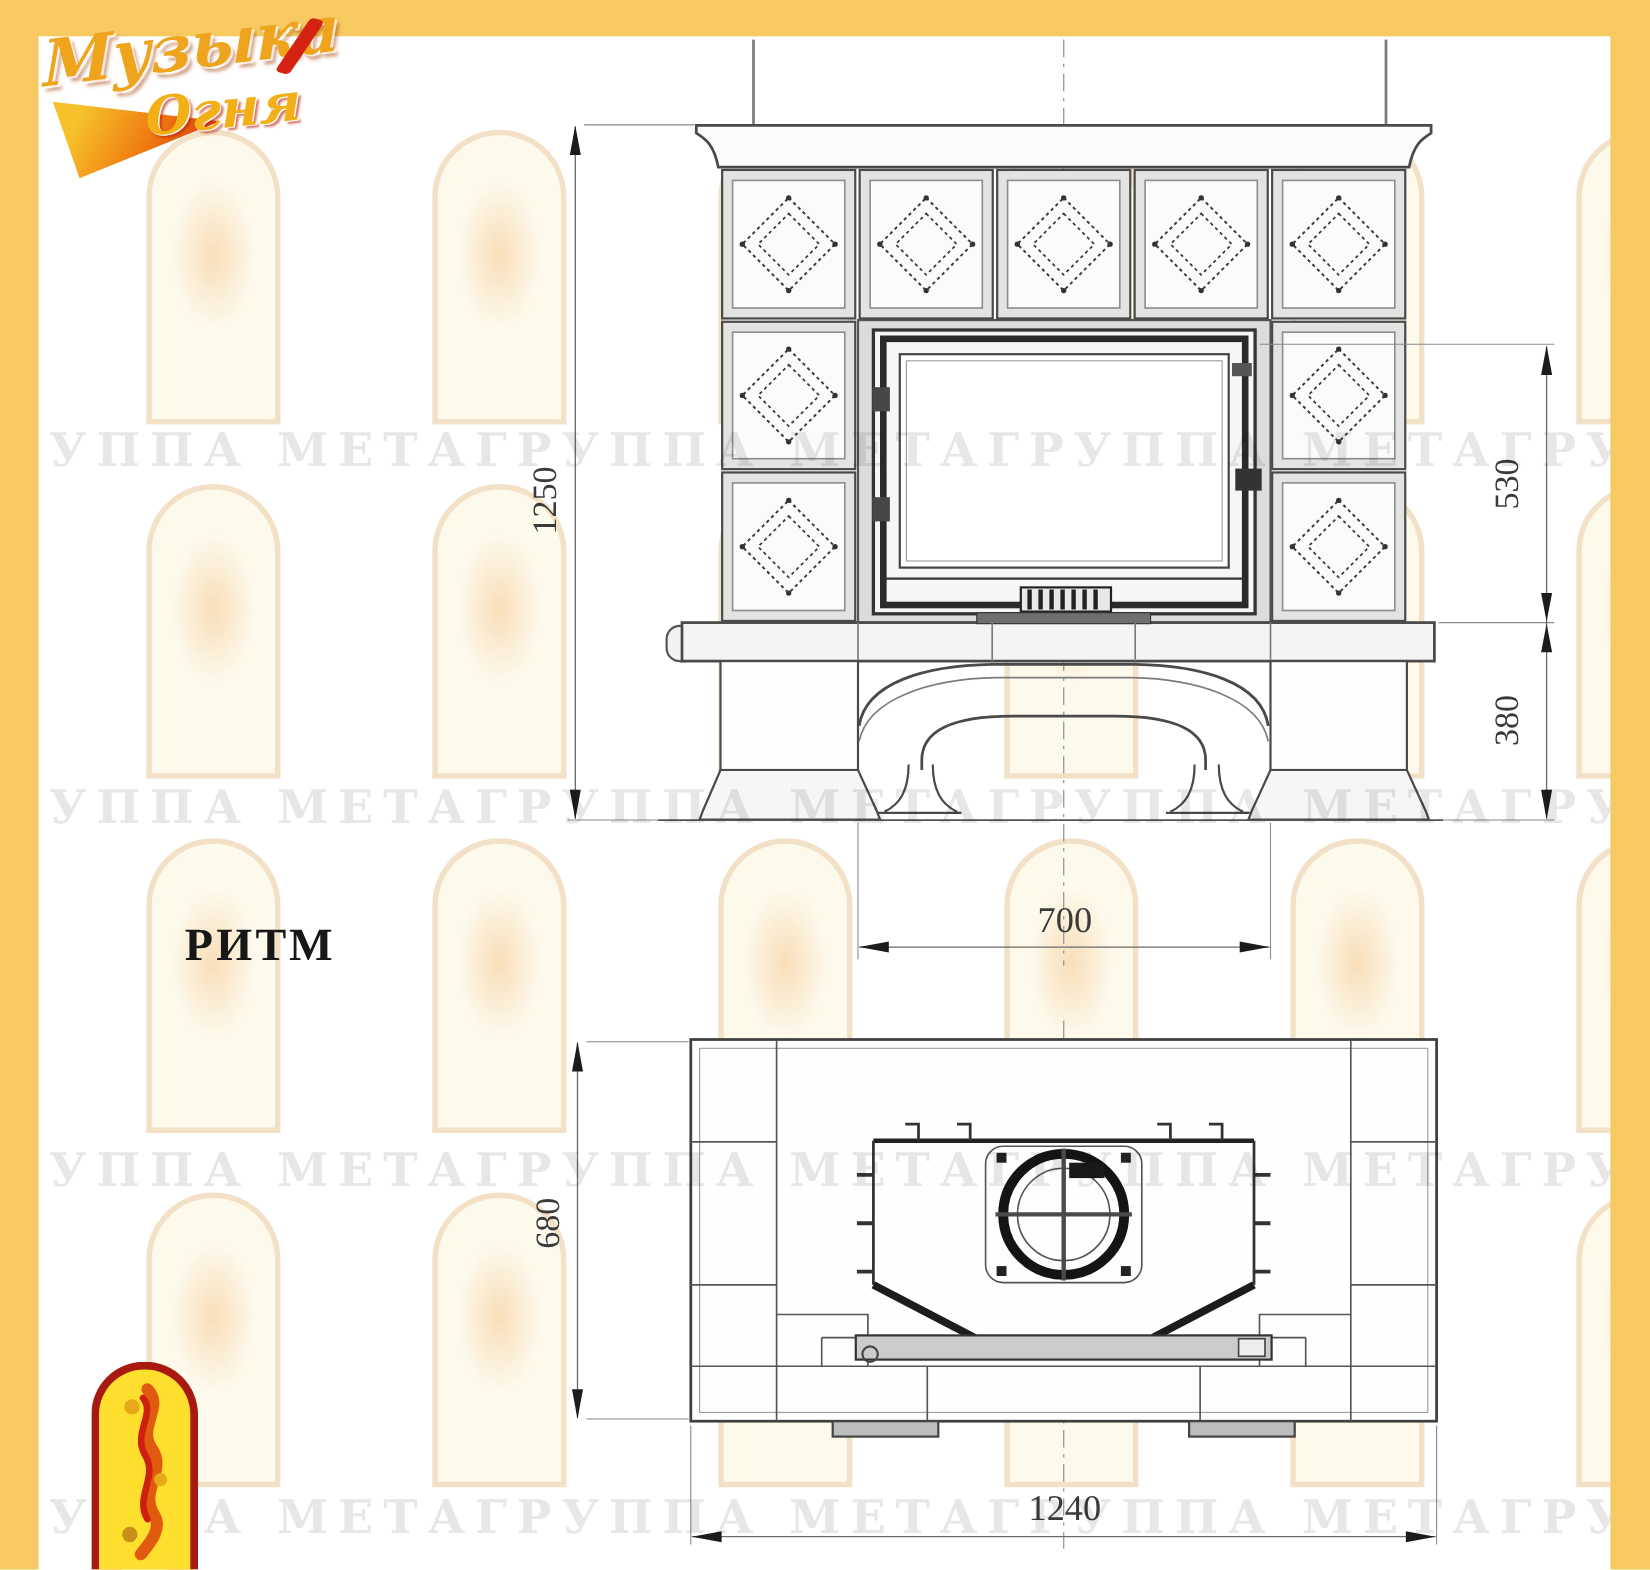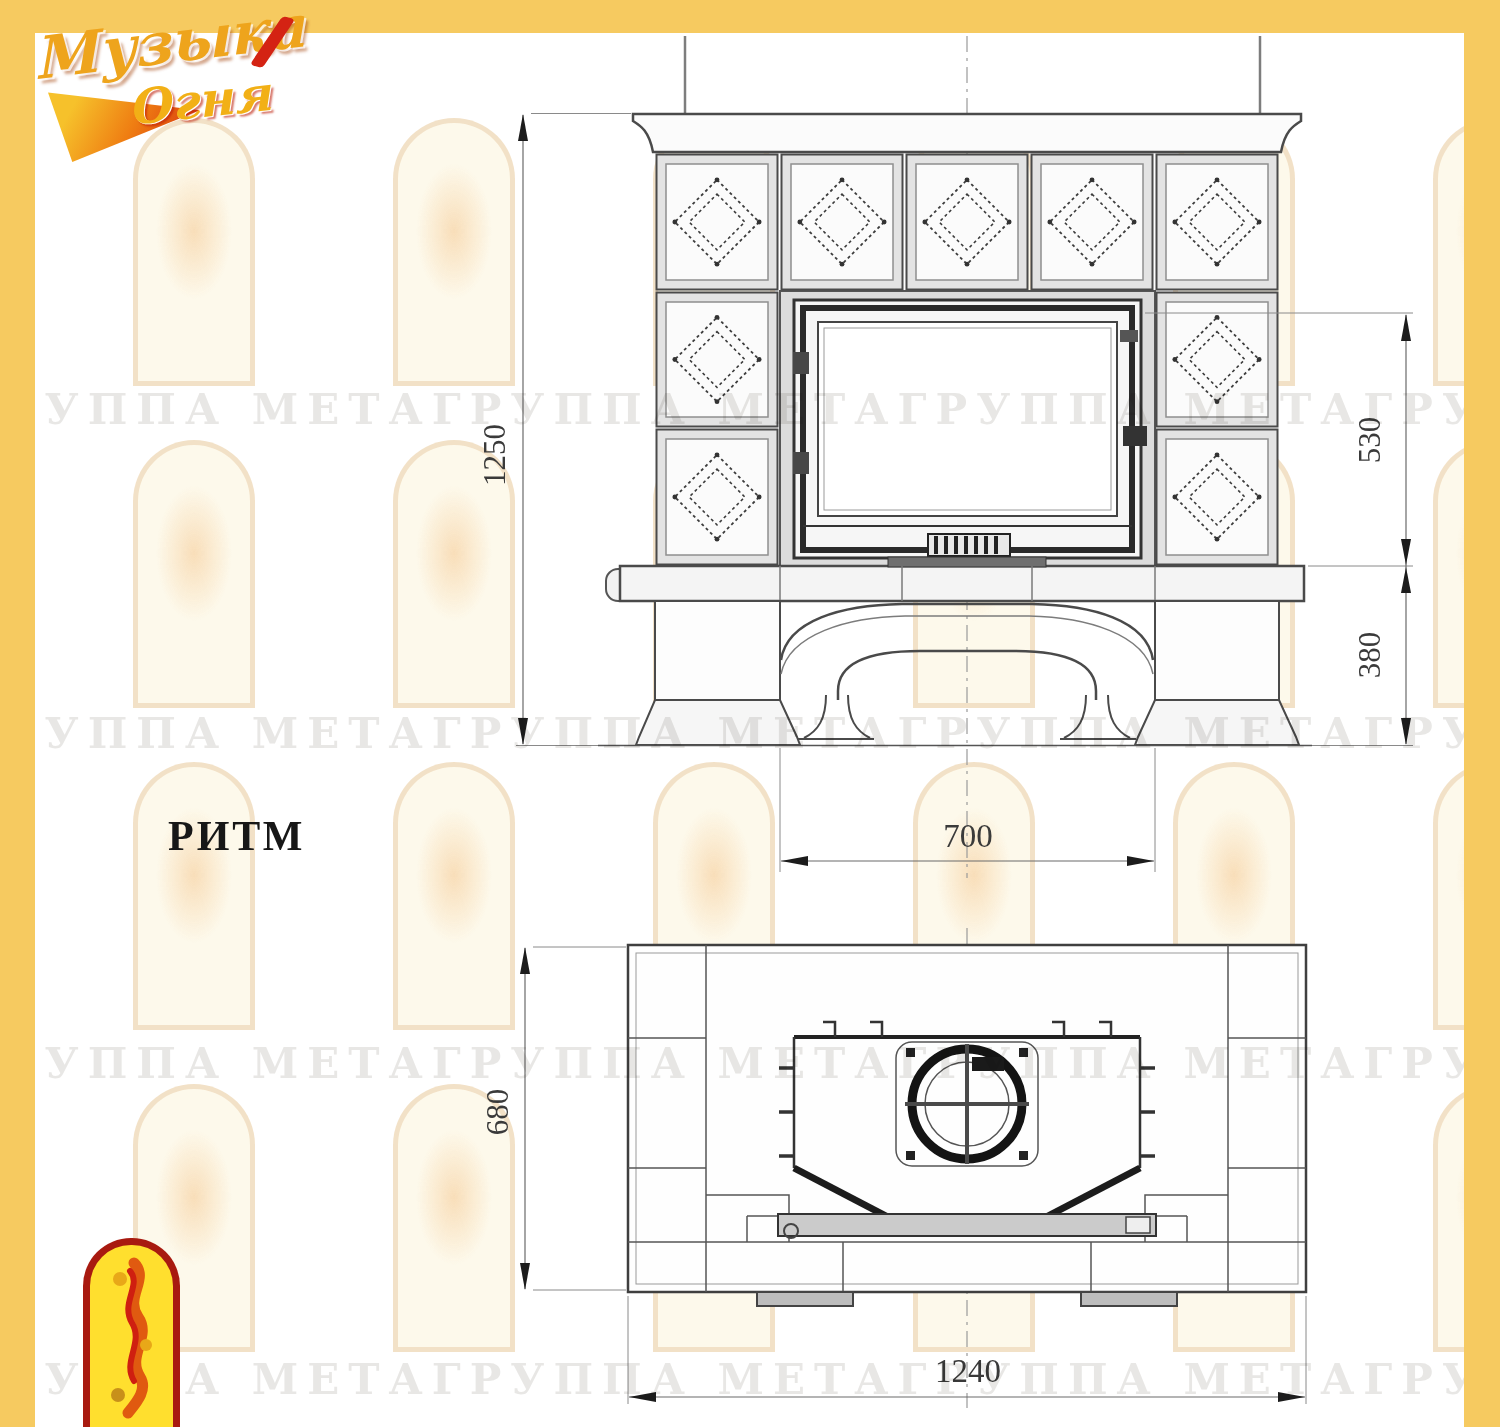--- a/index.html
+++ b/index.html
@@ -34,21 +34,21 @@
     font:italic 700 58px "DejaVu Serif",serif;color:#eea41c;
     text-shadow:2px 2px 0 rgba(255,255,255,.75), 4px 5px 3px rgba(160,60,0,.45);
     transform:rotate(-7deg) skewX(-6deg);}
   .brand .w2{position:absolute;left:104px;top:70px;
     font:italic 700 48px "DejaVu Serif",serif;color:#f2b016;
     text-shadow:1px 1px 0 #fff, 3px 3px 2px rgba(190,30,10,.6);
     transform:rotate(-6deg) skewX(-4deg);}
   .brand .accent{position:absolute;left:238px;top:12px;width:13px;height:56px;
     background:#d42313;border-radius:4px;transform:rotate(16deg) skewX(-18deg);}
   
-  .model-name{position:absolute;left:168px;top:812px;
+  .model-name{position:absolute;left:168px;top:836px;
     font:bold 42px "Liberation Serif",serif;letter-spacing:3px;color:#171717;}
   
   .emblem{position:absolute;left:83px;top:1238px;width:97px;height:189px;
     background:#ffdf2e;border:7px solid #a81a10;border-bottom:none;
     border-radius:48px 48px 0 0;box-sizing:border-box;overflow:hidden;}
   .drawing-svg{position:absolute;left:0;top:0;}
 </style>
 </head>
 <body>
 

